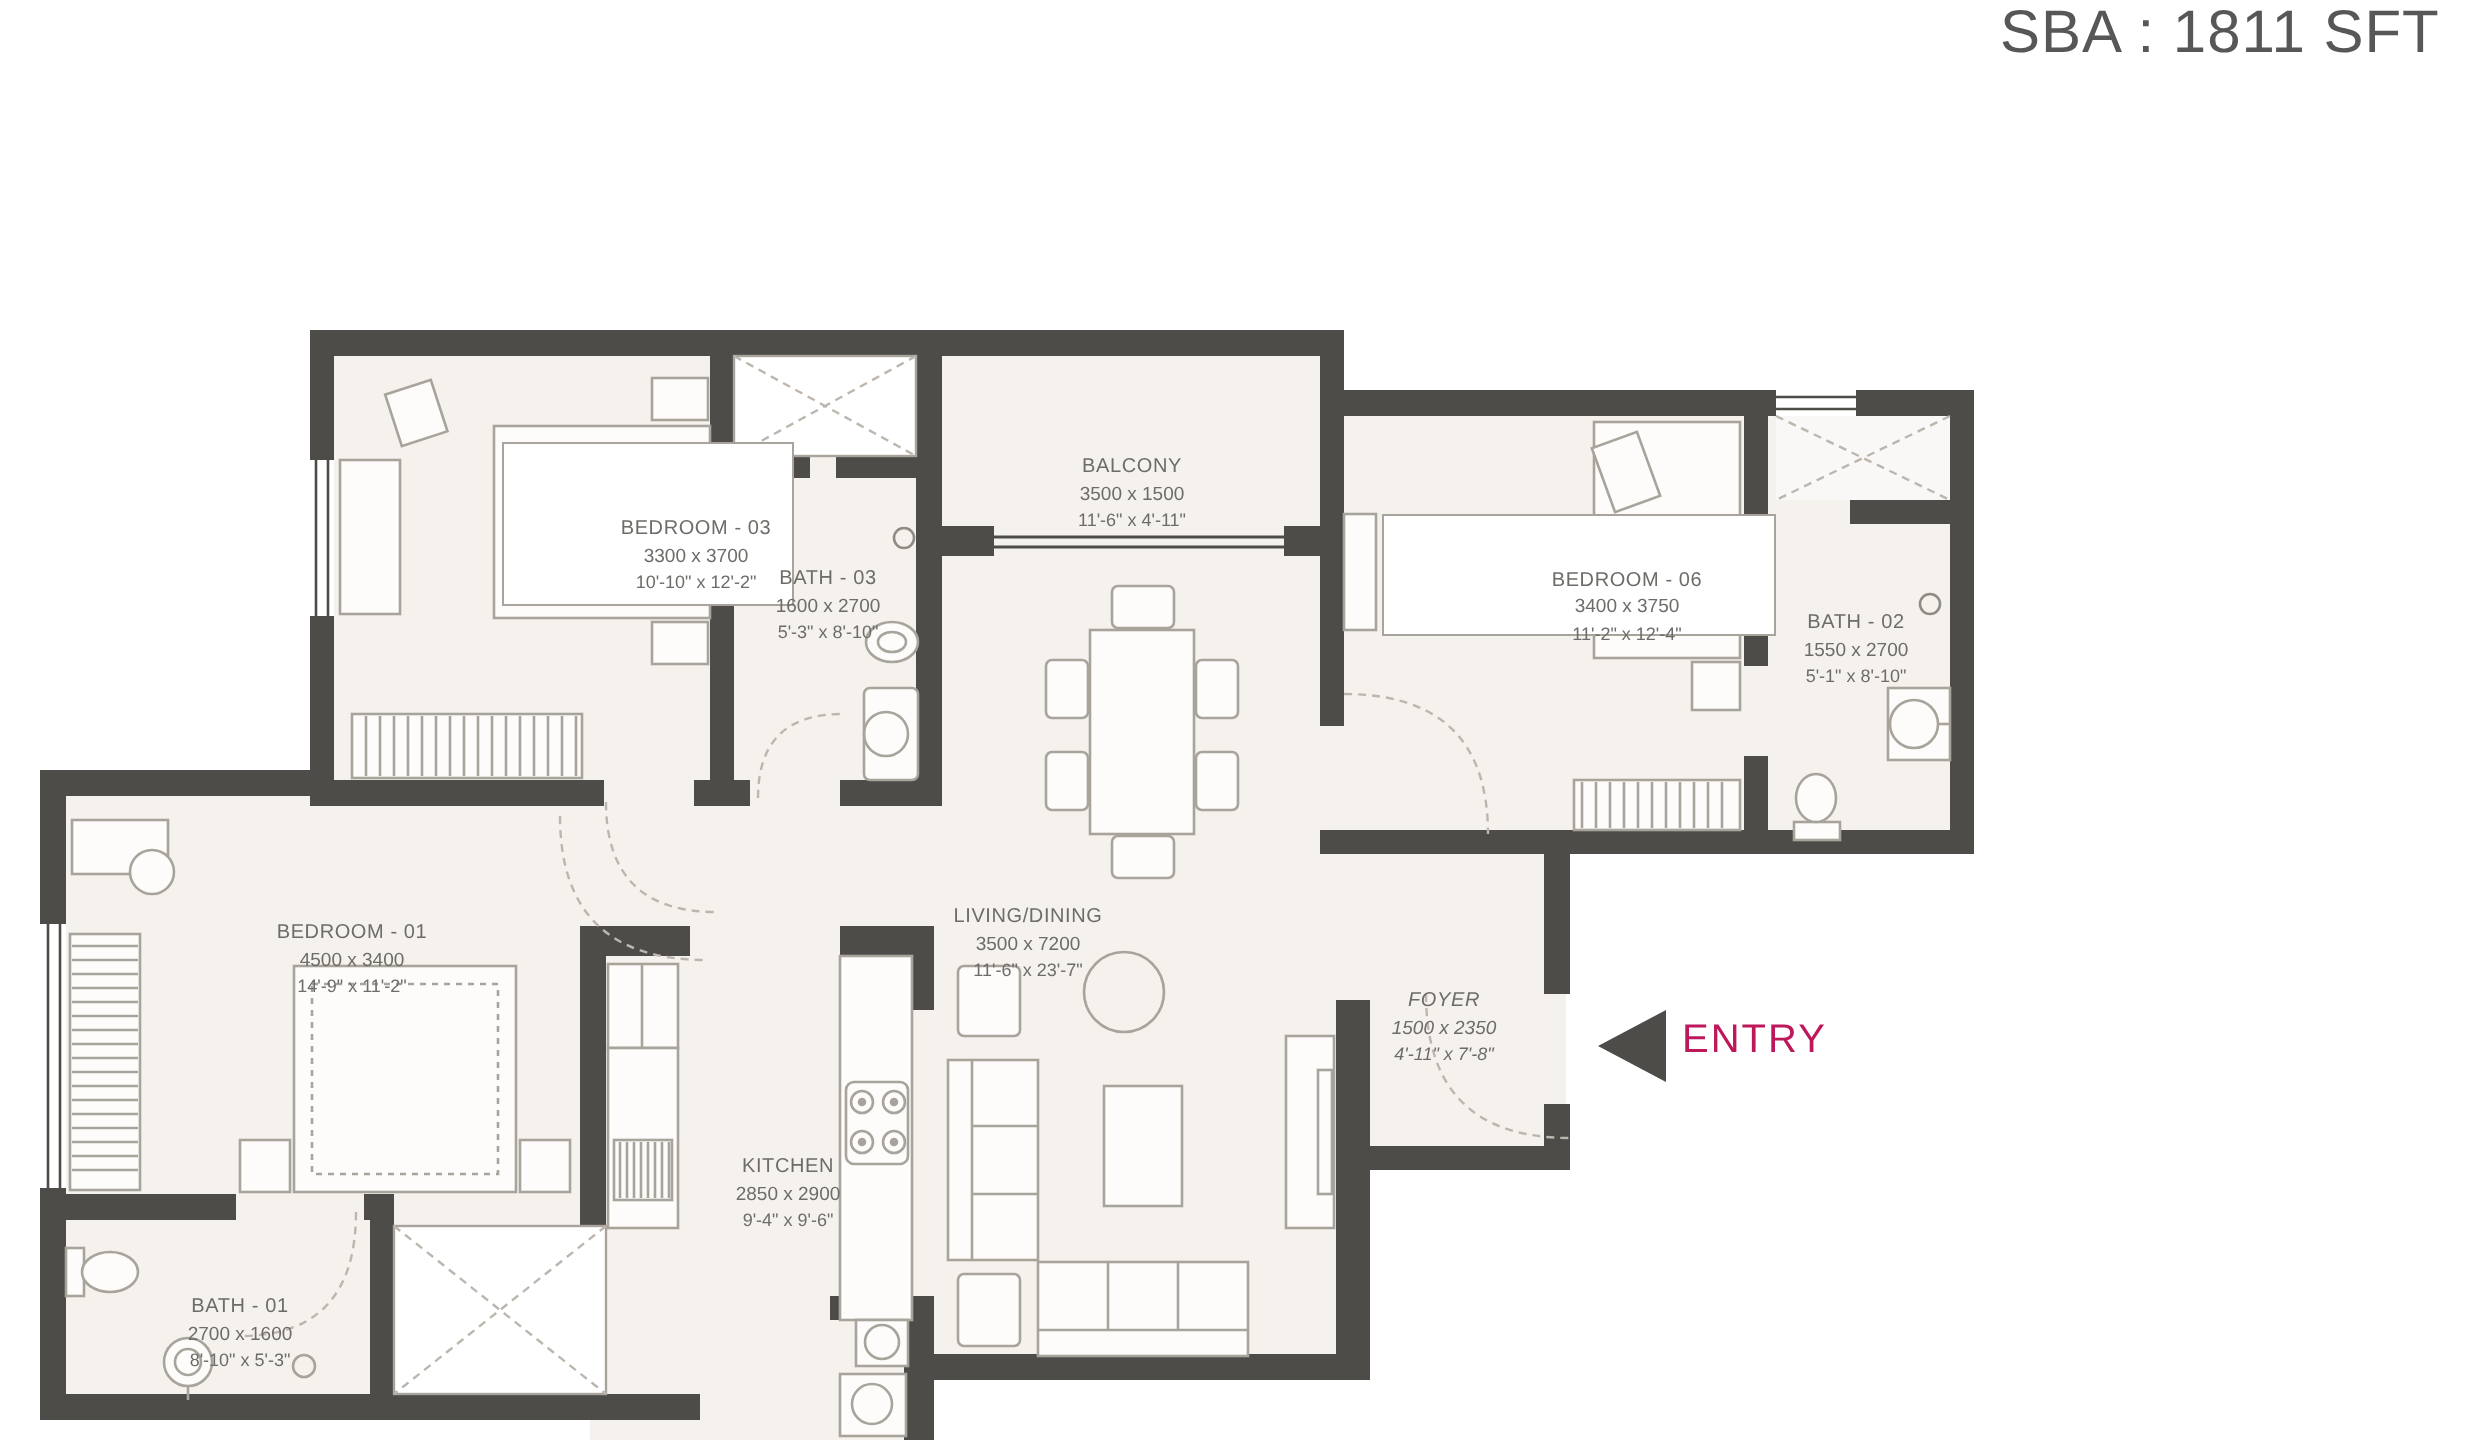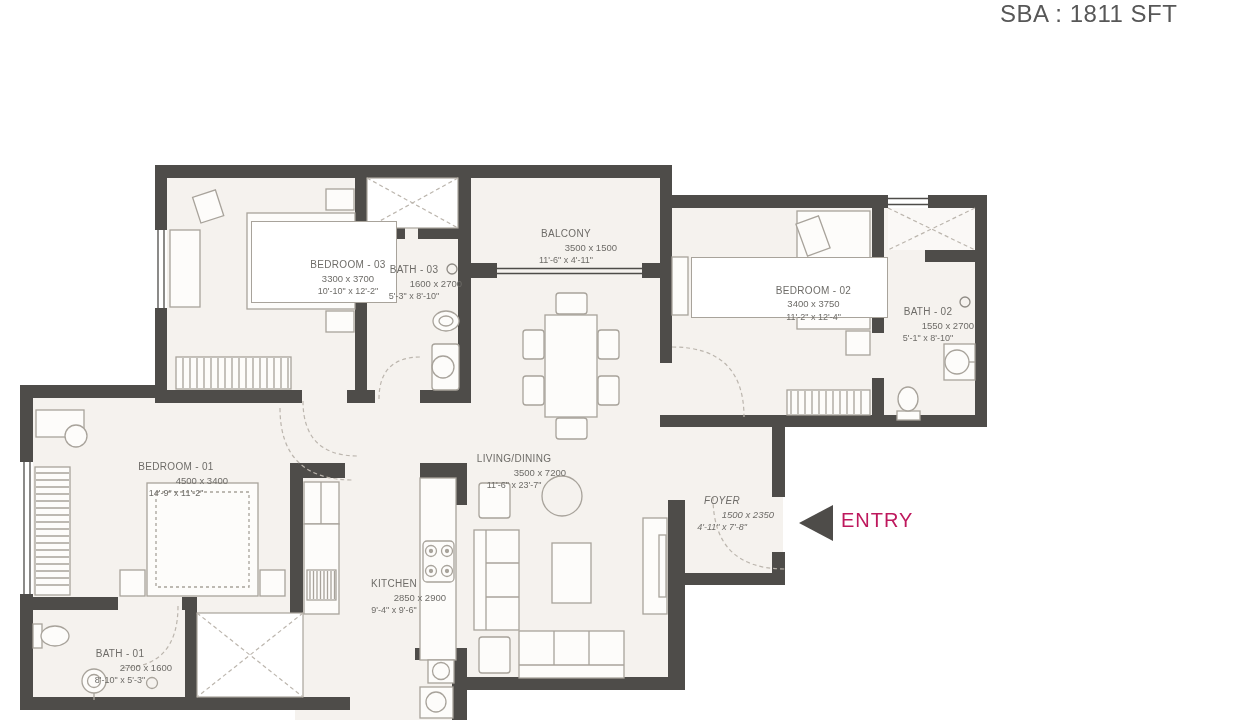--- a/index.html
+++ b/index.html
@@ -1,29 +1,29 @@
 <!DOCTYPE html>
 <html><head>
 <meta charset="utf-8">
 <style>
   html,body{margin:0;padding:0;background:#ffffff;}
   .stage{position:relative;width:1240px;height:720px;background:#ffffff;overflow:hidden;
          font-family:"Liberation Sans",sans-serif;}
   .plan-svg{position:absolute;left:0;top:0;}
-  .title{position:absolute;left:1000px;top:0px;width:170px;font-size:24px;color:#575757;
+  .title{position:absolute;left:1000px;top:0px;width:170px;font-size:30px;color:#575757;
          letter-spacing:0.5px;white-space:nowrap;text-align:right;}
   .entry-text{position:absolute;left:841px;top:509px;font-size:20px;color:#be185d;letter-spacing:1px;}
   .rlabel{position:absolute;text-align:center;color:#6e6c68;line-height:11px;}
   .rl-name{font-size:10px;letter-spacing:0.3px;white-space:nowrap;margin-top:32px;}
-  .rl-mm{font-size:9.5px;margin-top:2.5px;white-space:nowrap;text-align:right;}
+  .rl-mm{font-size:9.5px;margin-top:2.5px;white-space:nowrap;}
   .rl-ft{font-size:9px;margin-top:2.5px;white-space:nowrap;}
   .boxed{background:#ffffff;border:1px solid #a8a39b;display:flex;flex-direction:column;
          justify-content:center;align-items:center;padding-left:48px;}
   .lb3{left:251px;top:221px;width:96px;height:80px;}
-  .lbath3{left:366px;top:232px;width:96px;}
+  .lbath3{left:366px;top:252px;width:96px;}
   .lbalc{left:515px;top:196px;width:102px;}
   .lb2{left:691px;top:257px;width:147px;height:59px;}
   .lbath2{left:882px;top:274px;width:92px;}
   .lliv{left:462px;top:421px;width:104px;}
   .lfoy{left:670px;top:463px;width:104px;font-style:italic;}
   .lb1{left:124px;top:429px;width:104px;}
   .lbath1{left:68px;top:616px;width:104px;}
   .lkit{left:342px;top:546px;width:104px;}
   .lutl{left:336px;top:683px;width:104px;}
 </style>
@@ -291,21 +291,21 @@
     <div class="rl-ft">5'-3" x 8'-10"</div>
   </div>
 
   <div class="rlabel lbalc">
     <div class="rl-name">BALCONY</div>
     <div class="rl-mm">3500 x 1500</div>
     <div class="rl-ft">11'-6" x 4'-11"</div>
   </div>
 
   <div class="rlabel boxed lb2">
-    <div class="rl-name">BEDROOM - 02</div>
+    <div class="rl-name">BEDROOM - 06</div>
     <div class="rl-mm">3400 x 3750</div>
     <div class="rl-ft">11'-2" x 12'-4"</div>
   </div>
 
   <div class="rlabel lbath2">
     <div class="rl-name">BATH - 02</div>
     <div class="rl-mm">1550 x 2700</div>
     <div class="rl-ft">5'-1" x 8'-10"</div>
   </div>
 

